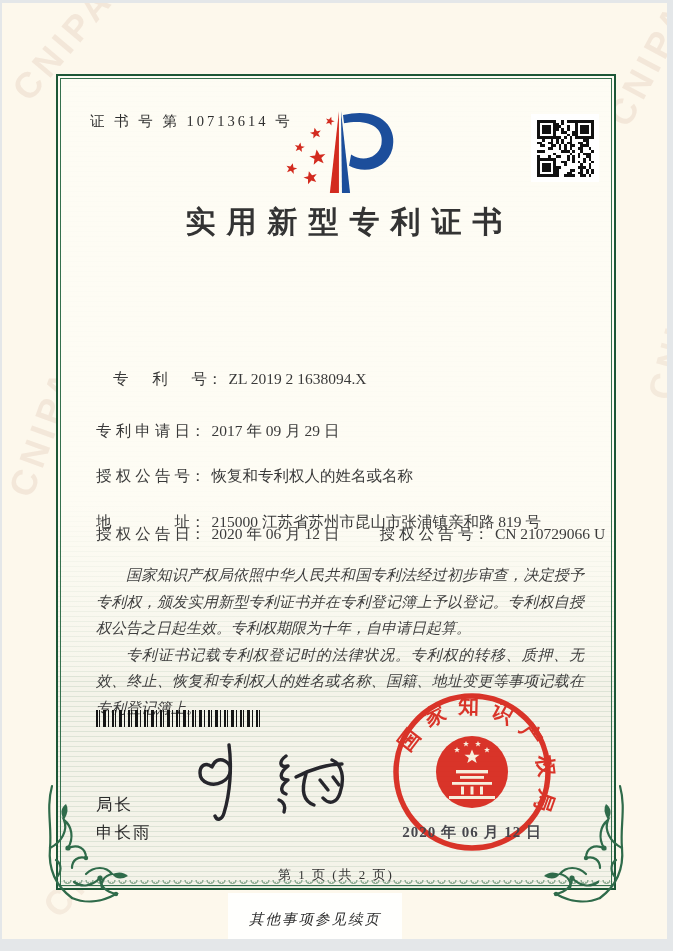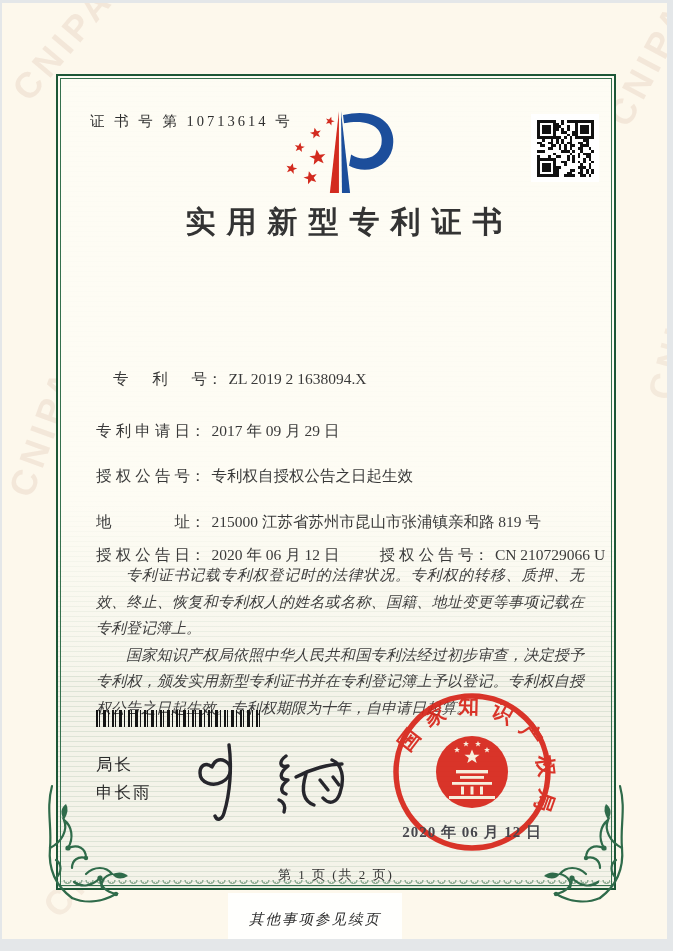--- a/index.html
+++ b/index.html
@@ -63,40 +63,40 @@
     letter-spacing:11px;padding-left:27px;box-sizing:border-box;
   }
   
   .row{position:absolute;left:38px;font-size:15.5px;color:#3a3a3a;white-space:nowrap;}
   .row .lbl{
     display:inline-block;width:94px;vertical-align:bottom;
     text-align:justify;text-align-last:justify;
   }
   .row .colon{margin-right:6px;}
   .row-0{top:207px;} .row-1{top:253px;} .row-2{top:293px;margin-left:17px;}
-  .row-3{top:345px;} .row-4{top:390px;} .row-5{top:436px;} .row-6{top:469px;}
+  .row-3{top:345px;} .row-4{top:390px;} .row-5{top:436px;} .row-6{top:448px;}
   .grant2{margin-left:40px;}
   
   .body-text{
     position:absolute;left:38px;top:486px;width:488px;
     font-size:15px;line-height:26.5px;color:#3e3e3e;
     font-style:italic;text-align:justify;
   }
   .body-text p{margin:0;text-indent:2em;}
   
   .barcode{
     position:absolute;left:38px;top:634px;width:165px;height:17px;
     background:repeating-linear-gradient(90deg,
       #151515 0 2px,rgba(0,0,0,0) 2px 3px,
       #151515 3px 4px,rgba(0,0,0,0) 4px 7px,
       #151515 7px 10px,rgba(0,0,0,0) 10px 12px,
       #151515 12px 13px,rgba(0,0,0,0) 13px 16px);
   }
   .signer{
-    position:absolute;left:38px;top:674px;
+    position:absolute;left:38px;top:714px;
     font-family:"Liberation Sans","DejaVu Sans",sans-serif;
     font-size:16.5px;line-height:28px;color:#2b2b2b;letter-spacing:2px;
   }
   .signature{position:absolute;left:130px;top:658px;width:172px;height:100px;}
   .seal{position:absolute;left:328px;top:612px;width:172px;height:172px;}
   .page-num{
     position:absolute;left:0;top:782px;width:100%;text-align:center;
     font-size:13px;color:#333;letter-spacing:2px;margin-top:8px;
   }
   .ornament{position:absolute;width:86px;height:126px;}
@@ -377,32 +377,32 @@
 
     <div class="title">实用新型专利证书</div>
 
     <div class="row row-2">
       <span class="lbl">专利号</span><span class="colon">：</span><span>ZL 2019 2 1638094.X</span>
     </div>
     <div class="row row-3">
       <span class="lbl">专利申请日</span><span class="colon">：</span><span>2017 年 09 月 29 日</span>
     </div>
     <div class="row row-4">
-      <span class="lbl">授权公告号</span><span class="colon">：</span><span>专利权自授权公告之日起生效</span>
+      <span class="lbl">授权公告号</span><span class="colon">：</span><span>恢复和专利权人的姓名或名称</span>
     </div>
     <div class="row row-5">
       <span class="lbl">地址</span><span class="colon">：</span><span>215000 江苏省苏州市昆山市张浦镇亲和路 819 号</span>
     </div>
     <div class="row row-6">
       <span class="lbl">授权公告日</span><span class="colon">：</span><span>2020 年 06 月 12 日</span><span class="grant2"><span class="lbl">授权公告号</span><span class="colon">：</span><span>CN 210729066 U</span></span>
     </div>
 
     <div class="body-text">
+      <p>国家知识产权局依照中华人民共和国专利法经过初步审查，决定授予专利权，颁发实用新型专利证书并在专利登记簿上予以登记。专利权自授权公告之日起生效。专利权期限为十年，自申请日起算。</p>
       <p>专利证书记载专利权登记时的法律状况。专利权的转移、质押、无效、终止、恢复和专利权人的姓名或名称、国籍、地址变更等事项记载在专利登记簿上。</p>
-      <p>国家知识产权局依照中华人民共和国专利法经过初步审查，决定授予专利权，颁发实用新型专利证书并在专利登记簿上予以登记。专利权自授权公告之日起生效。专利权期限为十年，自申请日起算。</p>
     </div>
 
     <div class="barcode"></div>
 
     <div class="signer">
       <div>局长</div>
       <div>申长雨</div>
     </div>
 
     <svg class="signature" viewBox="0 0 170 100">

